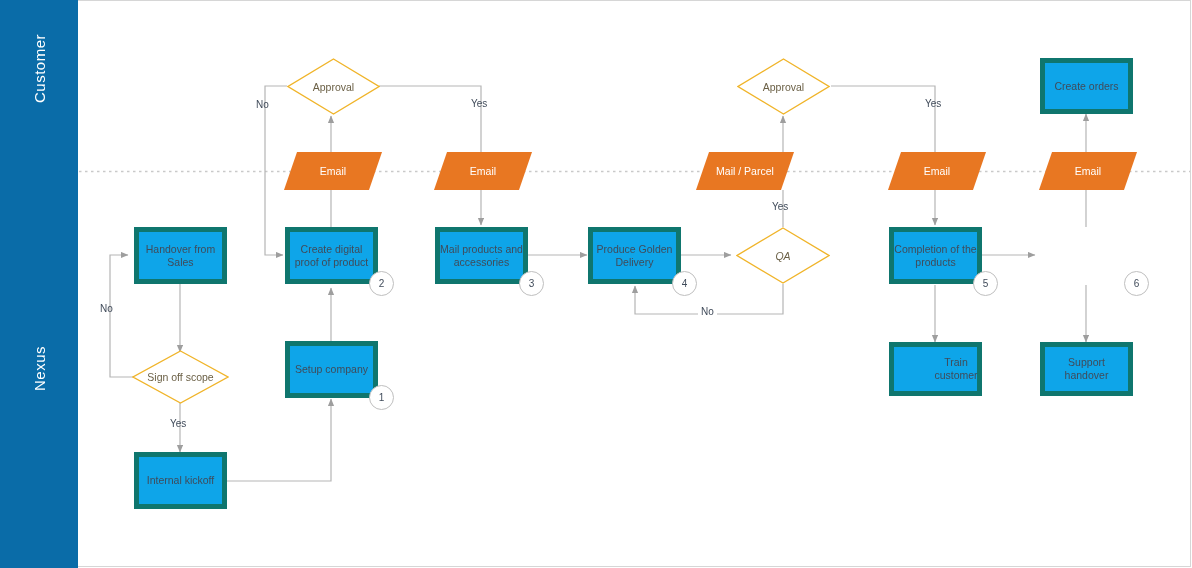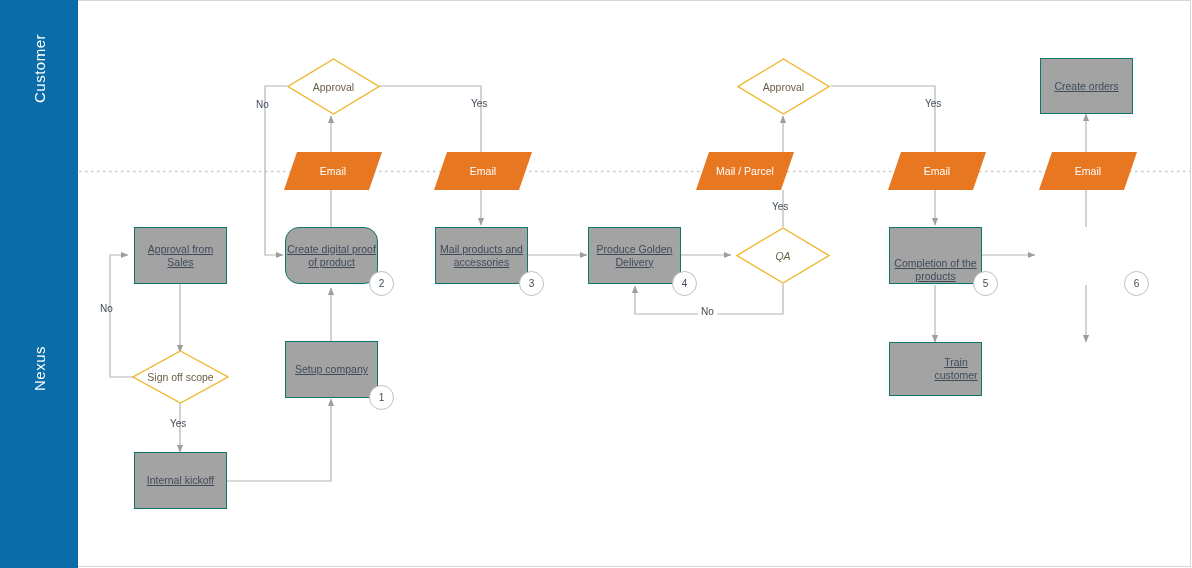--- a/index.html
+++ b/index.html
@@ -7,21 +7,21 @@
   #root{position:relative;width:1192px;height:568px;overflow:hidden;background:#ffffff;}
   #canvas-border{position:absolute;left:0;top:0;width:1191px;height:567px;border:1px solid #d6d6d6;box-sizing:border-box;}
   #lane-band{position:absolute;left:0;top:0;width:78px;height:568px;background:#0A6CA8;}
   .lane-label{position:absolute;left:0;width:78px;color:#ffffff;font-size:15px;letter-spacing:.5px;
       text-align:center;transform-origin:center center;}
   #lane-customer{top:60px;transform:rotate(-90deg);}
   #lane-nexus{top:360px;transform:rotate(-90deg);}
   #svg-layer{position:absolute;left:0;top:0;width:1192px;height:568px;}
   .node{position:absolute;box-sizing:border-box;display:flex;align-items:center;justify-content:center;
       text-align:center;color:#404B5A;font-size:10.5px;line-height:13px;}
-  .proc{background:#a3a3a3;border:1px solid #0f766e;text-decoration:underline;}
+  .proc{background:#0ea5e9;border:5px solid #0f766e;}
   .badge{position:absolute;width:23px;height:23px;border-radius:50%;background:#ffffff;border:1px solid #bfbfbf;
       display:flex;align-items:center;justify-content:center;color:#404B5A;font-size:10px;}
   .dia-wrap{position:absolute;}
   .dia-text{position:absolute;left:0;top:0;width:100%;height:100%;display:flex;align-items:center;
       justify-content:center;color:#6b6046;font-size:10.5px;text-align:center;}
   .para-wrap{position:absolute;}
   .para-text{position:absolute;left:0;top:0;width:100%;height:100%;display:flex;align-items:center;
       justify-content:center;color:#ffffff;font-size:10.5px;text-align:center;}
   .edge-label{position:absolute;color:#404B5A;font-size:10px;background:transparent;}
 </style>
@@ -146,58 +146,61 @@
   </div>
 
   <div class="para-wrap" style="left:1039px;top:152px;width:98px;height:38px;">
     <svg width="98" height="38" viewBox="0 0 98 38">
         <polygon points="13,0 98,0 85,38 0,38" fill="#E87722"></polygon>
       </svg>
     <div class="para-text">Email</div>
   </div>
 
   <div class="node proc" style="left:134px;top:227px;width:93px;height:57px;">
-    <span>Approval from Sales</span>
+    <span>Handover from Sales</span>
   </div>
 
   <div class="node proc" style="left:285px;top:341px;width:93px;height:57px;">
     <span>Setup company</span>
   </div>
 
   <div class="node proc" style="left:134px;top:452px;width:93px;height:57px;">
     <span>Internal kickoff</span>
   </div>
   <div class="badge" style="left:369px;top:385px;">1</div>
 
-  <div class="node proc" style="left:285px;top:227px;width:93px;height:57px;border-radius:14px;">
+  <div class="node proc" style="left:285px;top:227px;width:93px;height:57px;">
     <span>Create digital proof of product</span>
   </div>
   <div class="badge" style="left:369px;top:271px;">2</div>
 
   <div class="node proc" style="left:435px;top:227px;width:93px;height:57px;">
     <span>Mail products and accessories</span>
   </div>
   <div class="badge" style="left:519px;top:271px;">3</div>
 
   <div class="node proc" style="left:588px;top:227px;width:93px;height:57px;">
     <span>Produce Golden Delivery</span>
   </div>
   <div class="badge" style="left:672px;top:271px;">4</div>
 
-  <div class="node proc" style="left:889px;top:227px;width:93px;height:57px;align-items:flex-end;">
+  <div class="node proc" style="left:889px;top:227px;width:93px;height:57px;">
     <span>Completion of the products</span>
   </div>
   <div class="badge" style="left:973px;top:271px;">5</div>
 
   <div class="badge" style="left:1124px;top:271px;">6</div>
 
   <div class="node proc" style="left:889px;top:342px;width:93px;height:54px;padding-left:41px;">
     <span>Train customer</span>
   </div>
 
+  <div class="node proc" style="left:1040px;top:342px;width:93px;height:54px;">
+    <span>Support handover</span>
+  </div>
 
   <div class="node proc" style="left:1040px;top:58px;width:93px;height:56px;">
     <span>Create orders</span>
   </div>
 
   <div class="edge-label" style="left:100px;top:303px;">No</div>
   <div class="edge-label" style="left:170px;top:418px;">Yes</div>
   <div class="edge-label" style="left:256px;top:99px;">No</div>
   <div class="edge-label" style="left:471px;top:98px;">Yes</div>
   <div class="edge-label" style="left:772px;top:201px;">Yes</div>

